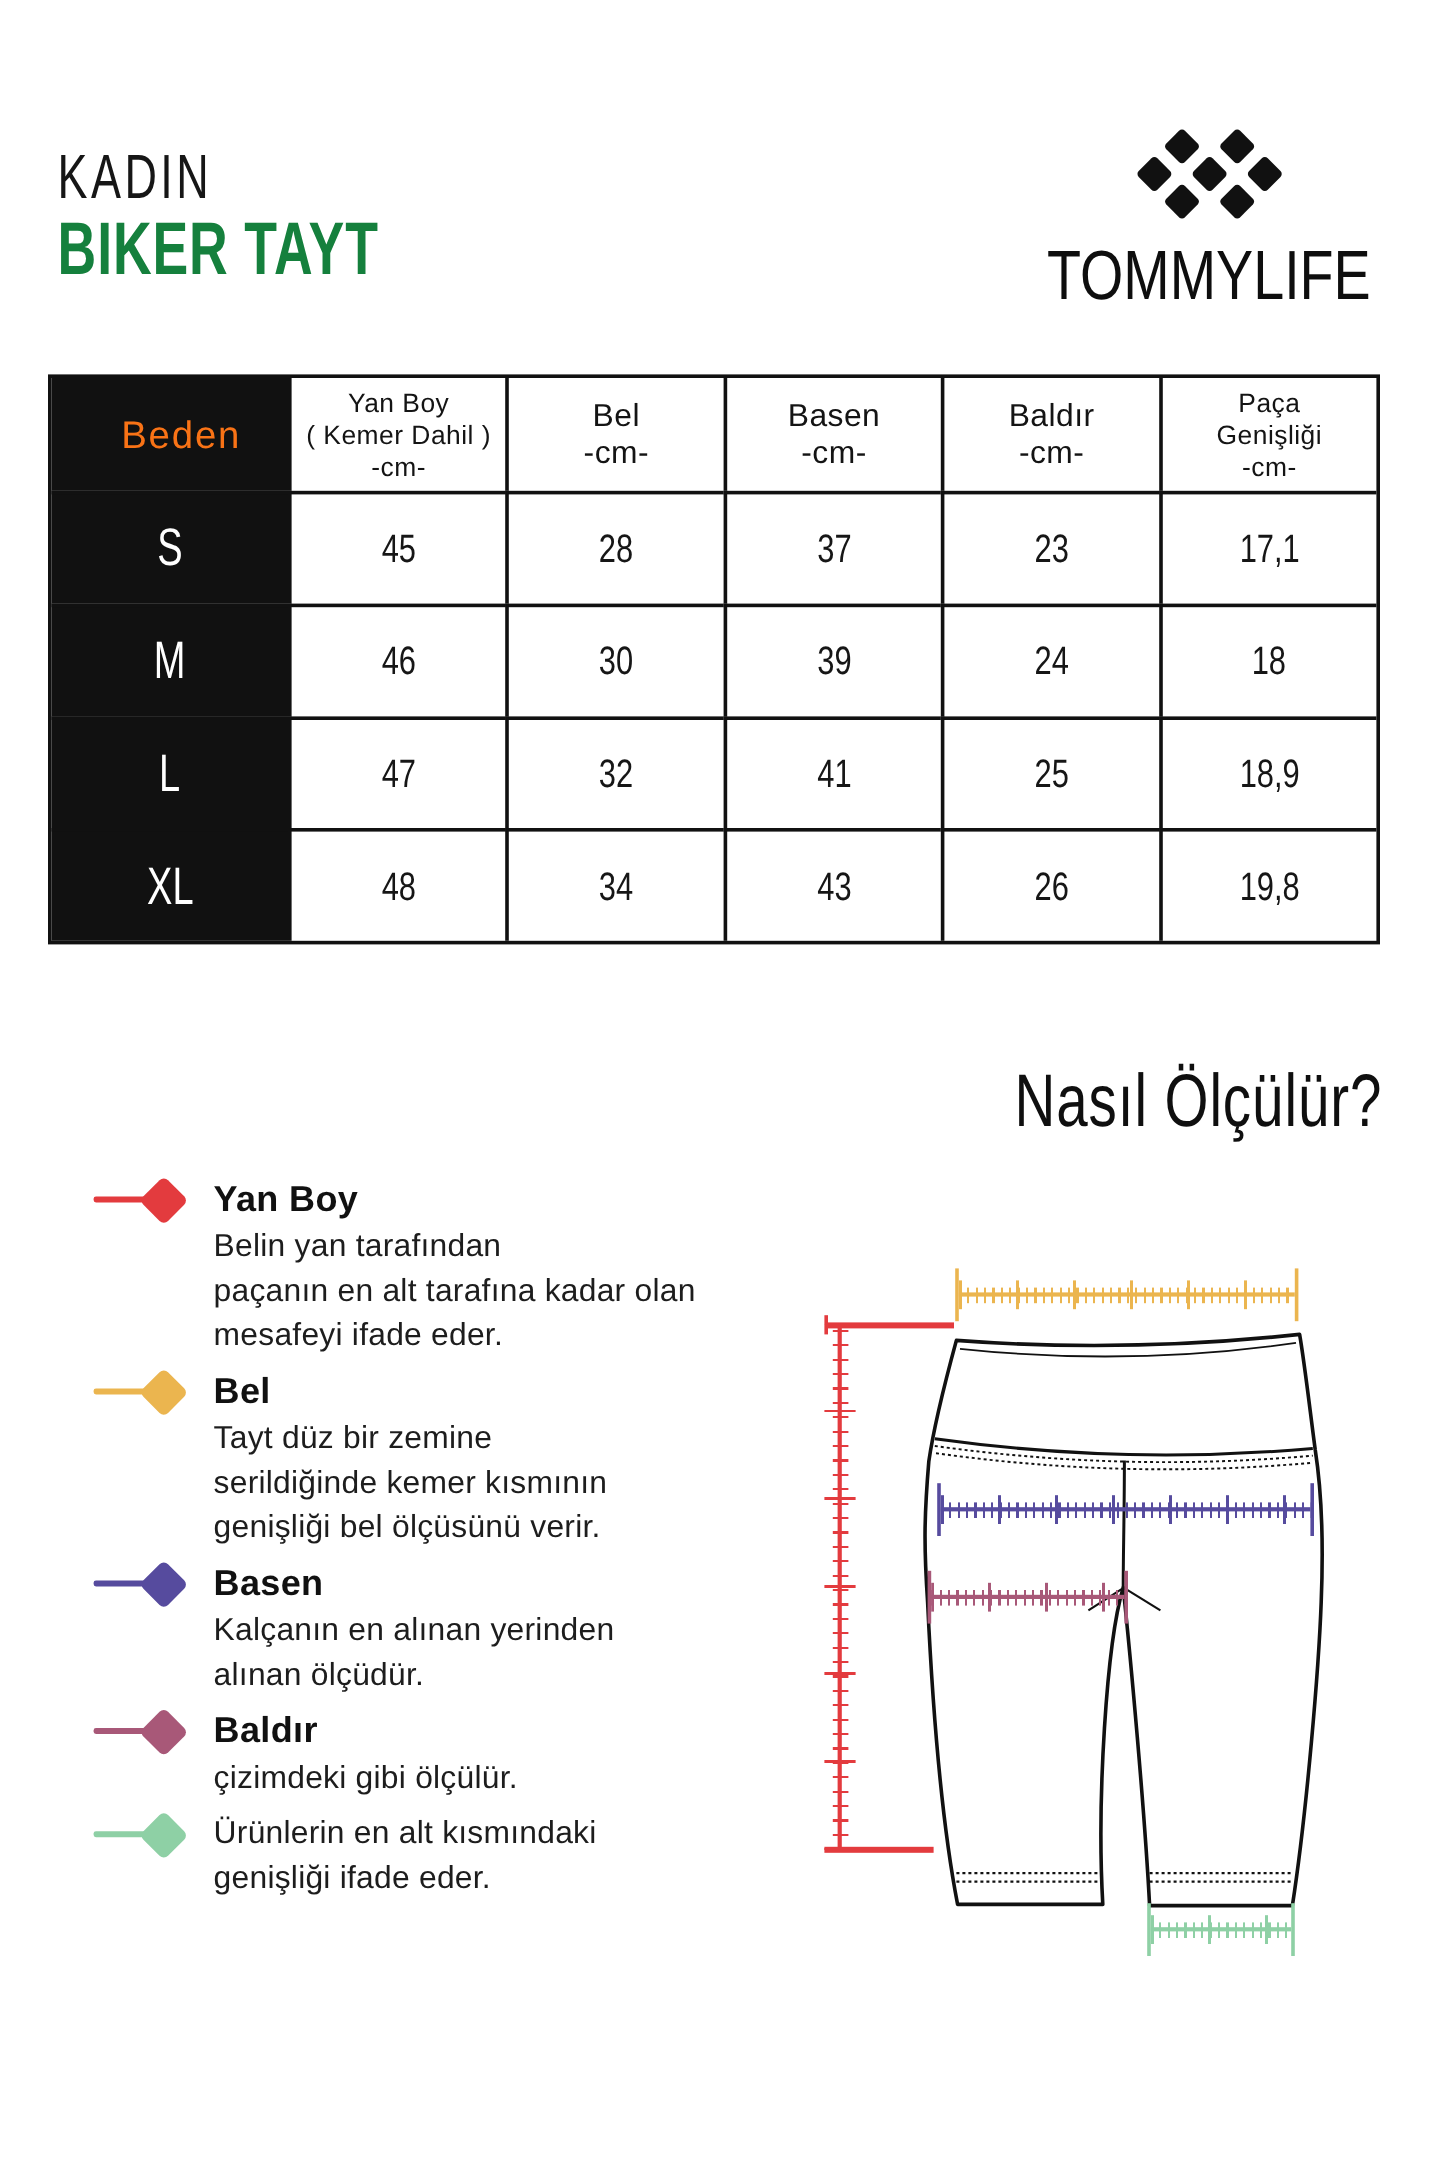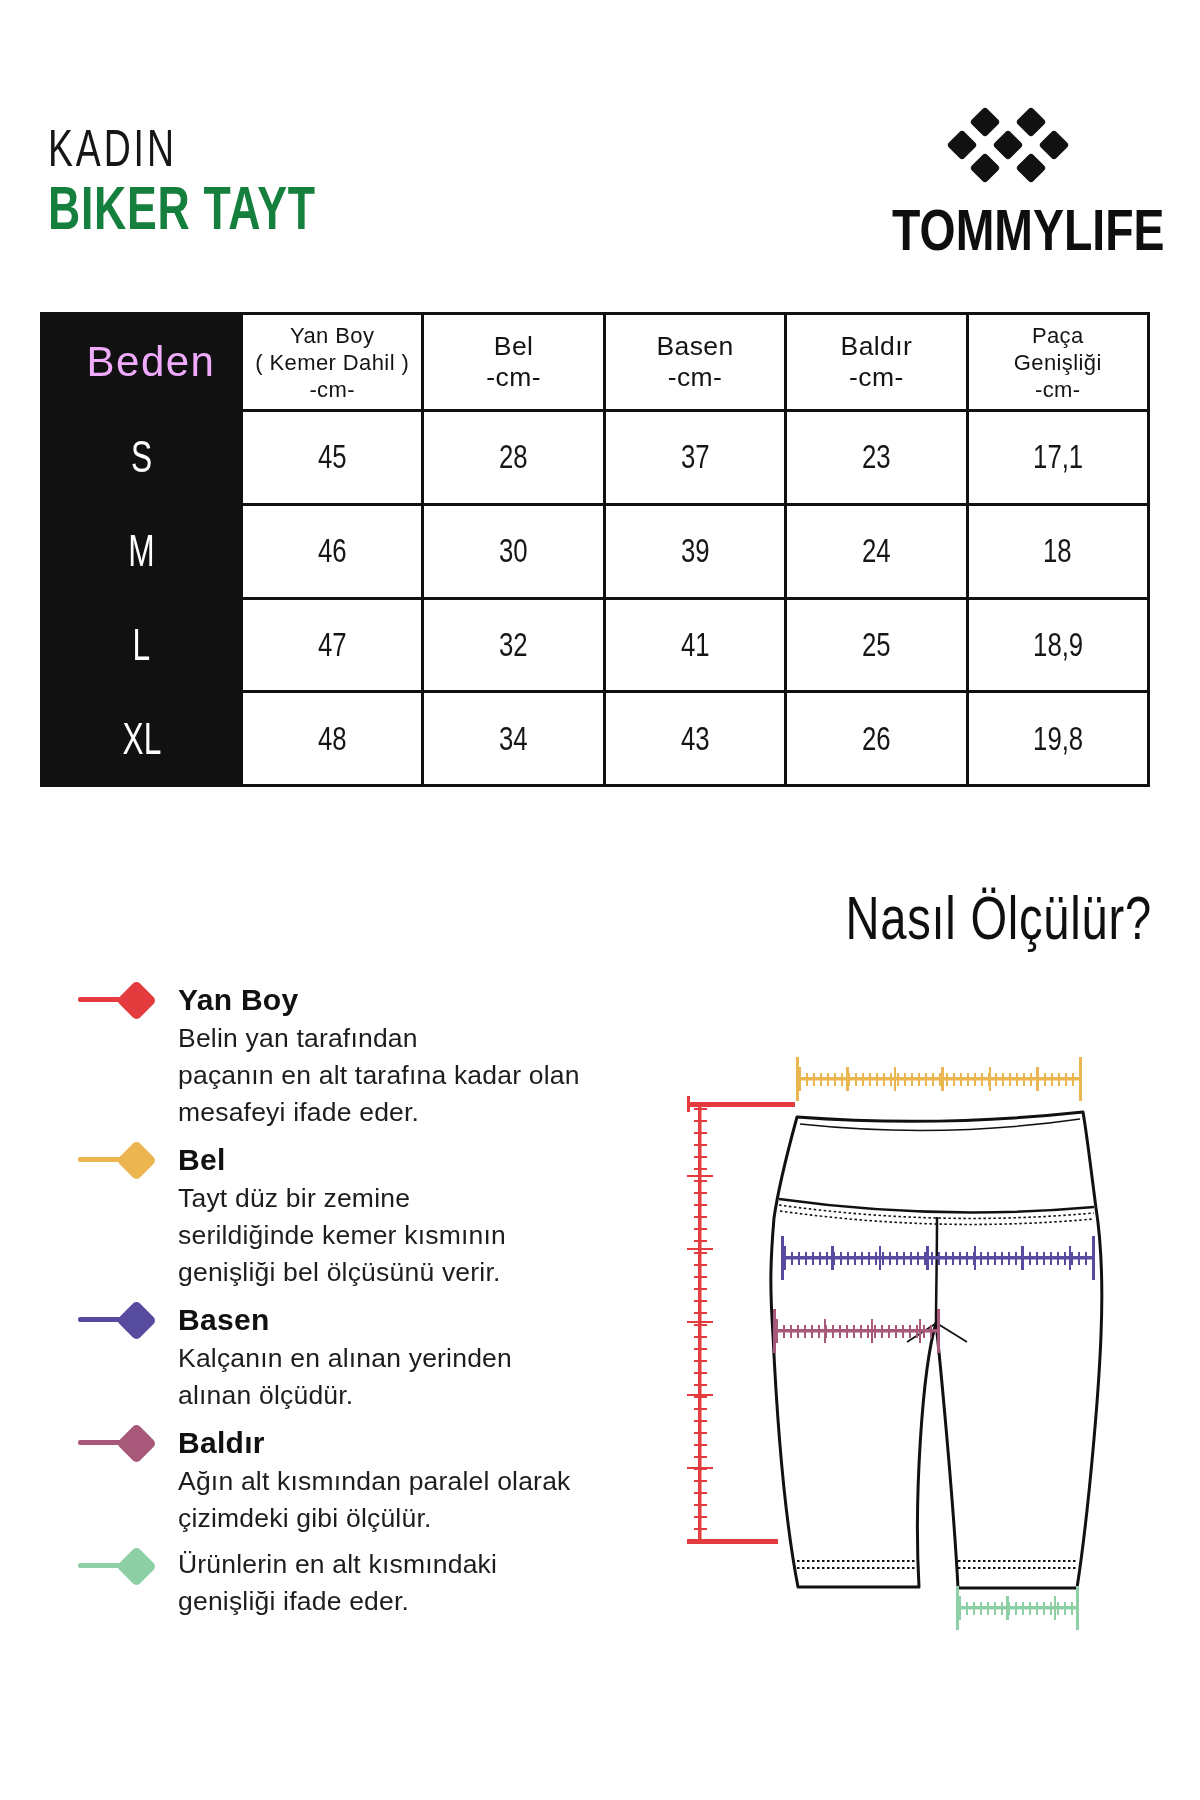--- a/index.html
+++ b/index.html
@@ -9,35 +9,35 @@
   
   .cnd{display:inline-block;transform:scaleX(.72);transform-origin:left center;white-space:nowrap;}
   .cnd-c{display:inline-block;transform:scaleX(.76);transform-origin:center center;white-space:nowrap;}
   .cnd-r{display:inline-block;transform:scaleX(.8);transform-origin:right center;white-space:nowrap;}
 
   
   .kadin{position:absolute;left:48px;top:118px;font-size:52px;font-weight:400;color:#161616;}
   .kadin .cnd{letter-spacing:4px;}
   .biker{position:absolute;left:48px;top:172px;font-size:62px;font-weight:700;color:#15803d;}
   .biker .cnd{letter-spacing:1px;}
-  .tommylife{position:absolute;right:36px;top:196px;font-size:58px;font-weight:700;color:#0e0e0e;}
+  .tommylife{position:absolute;right:58px;top:196px;font-size:58px;font-weight:400;color:#0e0e0e;}
 
   .logo{position:absolute;left:940px;top:100px;width:136px;height:90px;}
   .dm{position:absolute;width:22px;height:22px;background:#111;border-radius:3.5px;transform:rotate(45deg);}
 
   
   .size-table{position:absolute;left:40px;top:312px;width:1110px;height:475px;
               display:grid;grid-template-columns:197px repeat(5,1fr);
               grid-template-rows:94px repeat(4,1fr);
               border:3px solid #111;box-sizing:border-box;background:#fff;}
   .cell{display:flex;flex-direction:column;align-items:center;justify-content:center;
         box-sizing:border-box;text-align:center;}
   .bl{border-left:3px solid #111;} .bt{border-top:3px solid #111;}
   .dark{background:#111;color:#fff;}
-  .corner span{font-size:42px;letter-spacing:1.5px;color:#f0abfc;margin-left:19px;}
+  .corner span{font-size:32px;letter-spacing:1.5px;color:#f97316;margin-left:19px;}
   .hl{font-size:26.5px;line-height:31px;letter-spacing:.4px;color:#141414;}
   .small .hl{font-size:22px;line-height:27px;}
   .cnum{display:inline-block;transform:scaleX(.78);font-size:33px;color:#161616;white-space:nowrap;}
   .szl{display:inline-block;transform:scaleX(.72);font-size:44px;font-weight:400;color:#fff;}
 
   
   .howto{position:absolute;left:0;top:882px;width:1200px;text-align:right;
          font-size:62px;font-weight:400;color:#0f0f0f;}
   .howto .cnd-c{letter-spacing:1px;}
 
@@ -230,21 +230,20 @@
         <div>Kalçanın en alınan yerinden</div>
         <div>alınan ölçüdür.</div>
       </div>
     </div>
 
     <div class="mitem" style="color: rgb(168, 88, 120);">
       <span class="mline"></span>
       <span class="mdiamond"></span>
       <div class="mtitle">Baldır</div>
       <div class="mdesc">
-        <div>Ağın alt kısmından paralel olarak</div>
         <div>çizimdeki gibi ölçülür.</div>
       </div>
     </div>
 
     <div class="mitem" style="color: rgb(142, 208, 165);">
       <span class="mline"></span>
       <span class="mdiamond"></span>
       <div class="mdesc">
         <div>Ürünlerin en alt kısmındaki</div>
         <div>genişliği ifade eder.</div>

